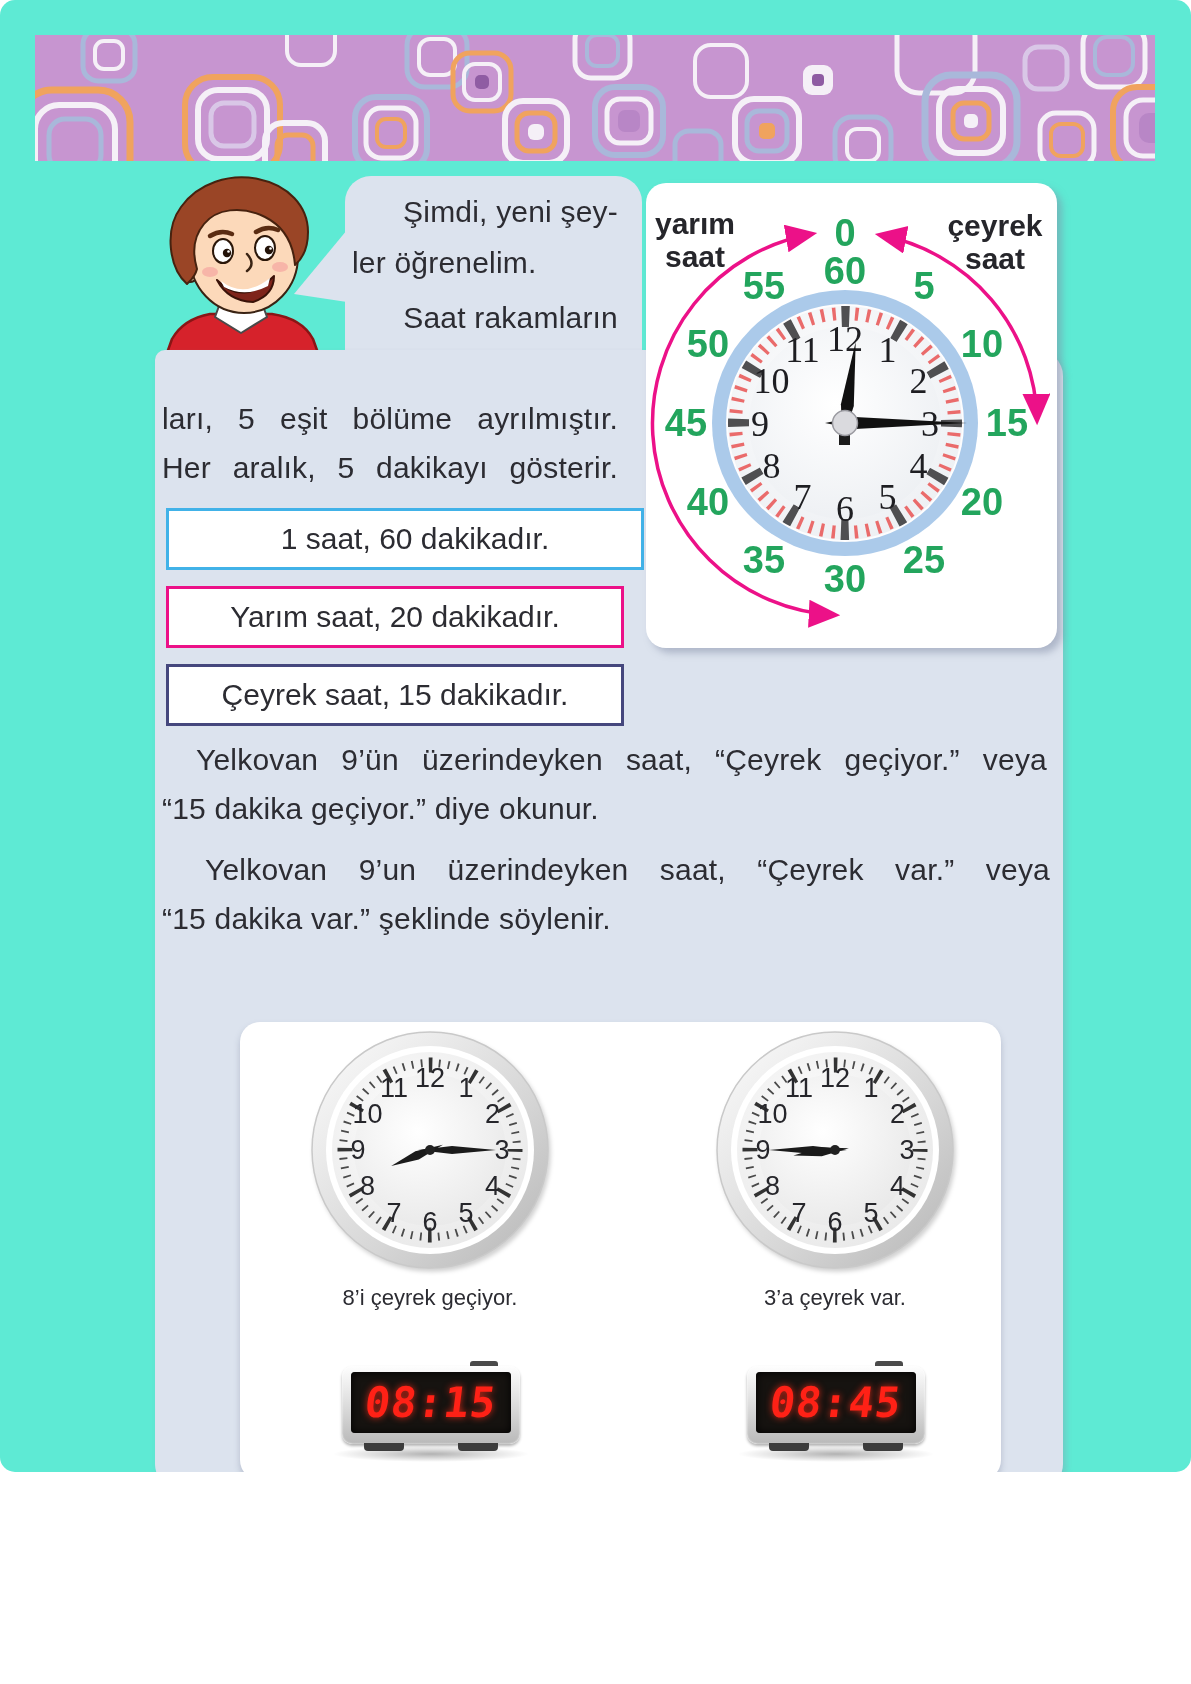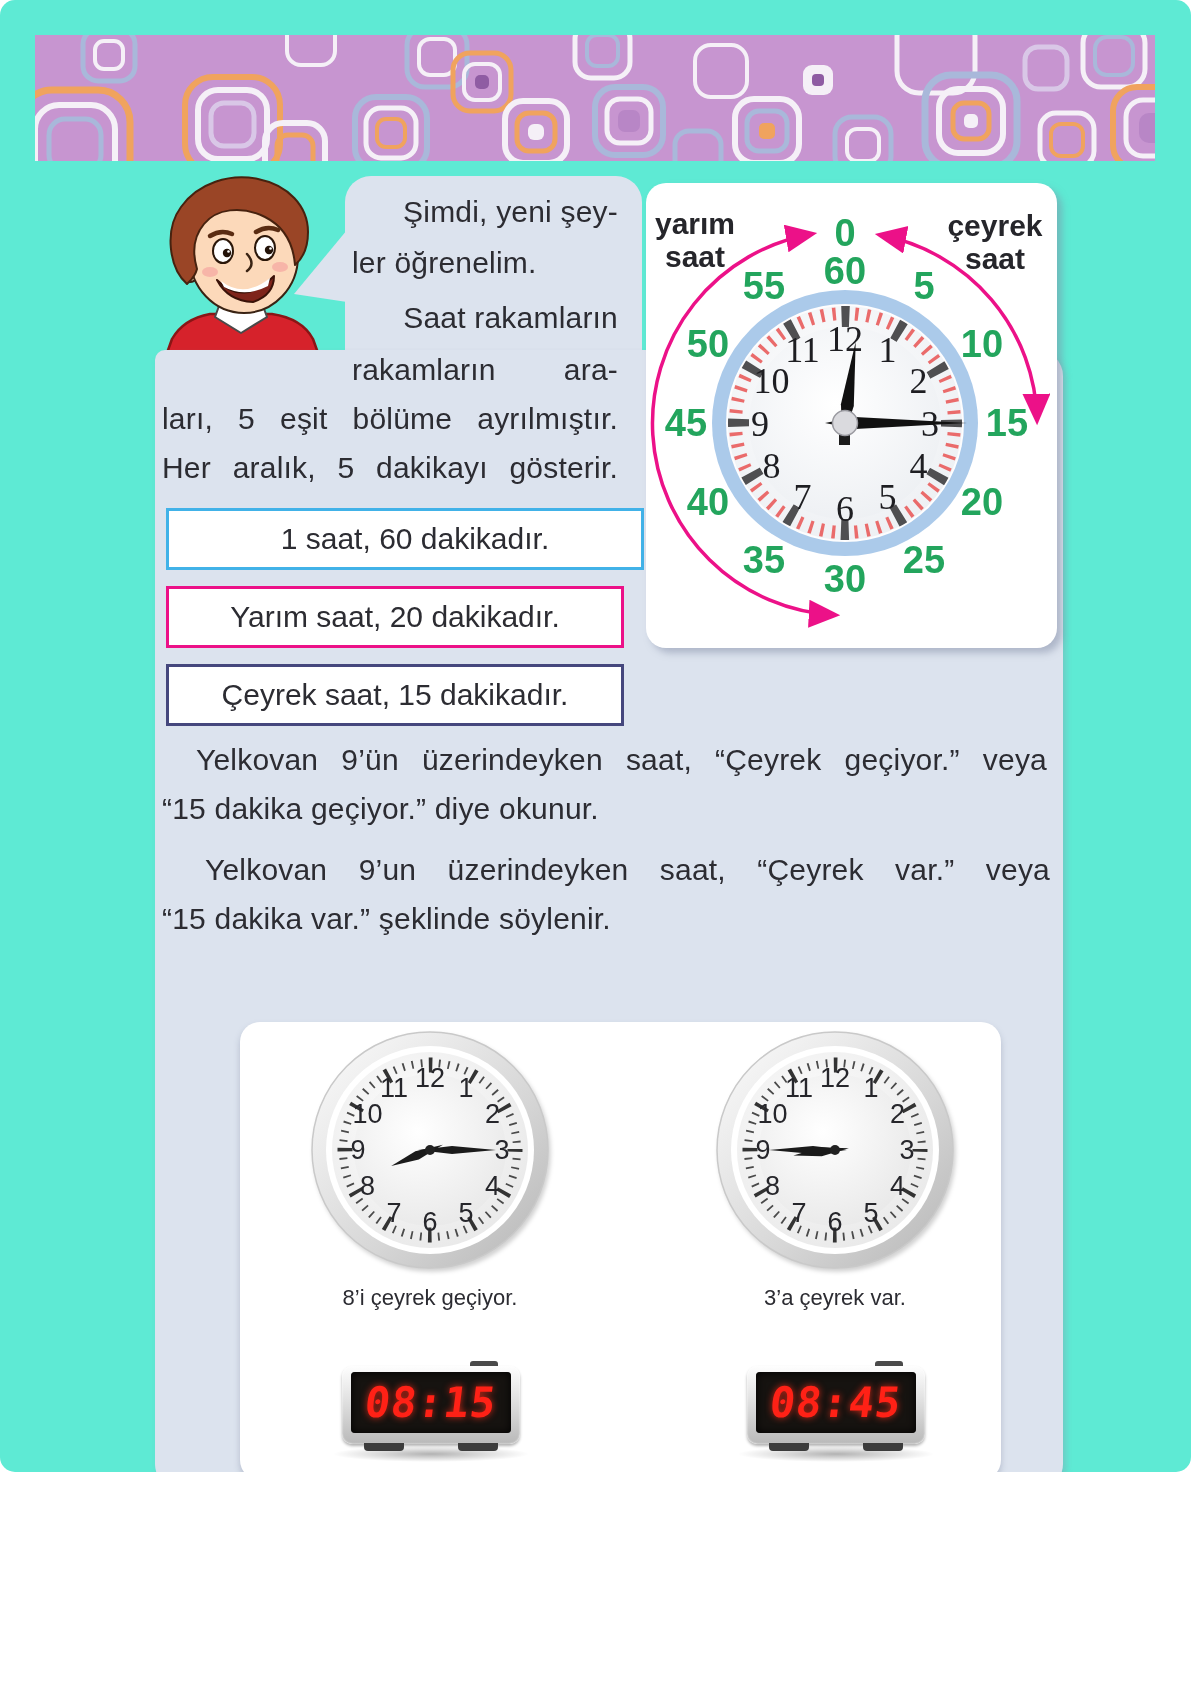--- a/index.html
+++ b/index.html
@@ -157,21 +157,20 @@
 
   <div class="bubble"></div>
   <svg class="tail" viewBox="0 0 58 76">
     <polygon points="57,2 57,74 4,66" fill="var(--panel_bg,#dce3ee)"></polygon>
   </svg>
   <div class="panel"></div>
 
   <div class="tl tr" style="left:352px;top:194px;width:266px;">Şimdi, yeni şey-</div>
   <div class="tl" style="left:352px;top:245px;">ler öğrenelim.</div>
   <div class="tl tr" style="left:352px;top:300px;width:266px;">Saat rakamların</div>
-  <div class="tl just" style="left:352px;top:352px;width:266px;">rakamların ara-</div>
   <div class="tl just" style="left:162px;top:401px;width:456px;">ları, 5 eşit bölüme ayrılmıştır.</div>
   <div class="tl just" style="left:162px;top:450px;width:456px;">Her aralık, 5 dakikayı gösterir.</div>
 
   <div class="ibox b1">
     <span>1 saat, 60 dakikadır.</span>
   </div>
   <div class="ibox b2">
     <span>Yarım saat, 20 dakikadır.</span>
   </div>
   <div class="ibox b3">

